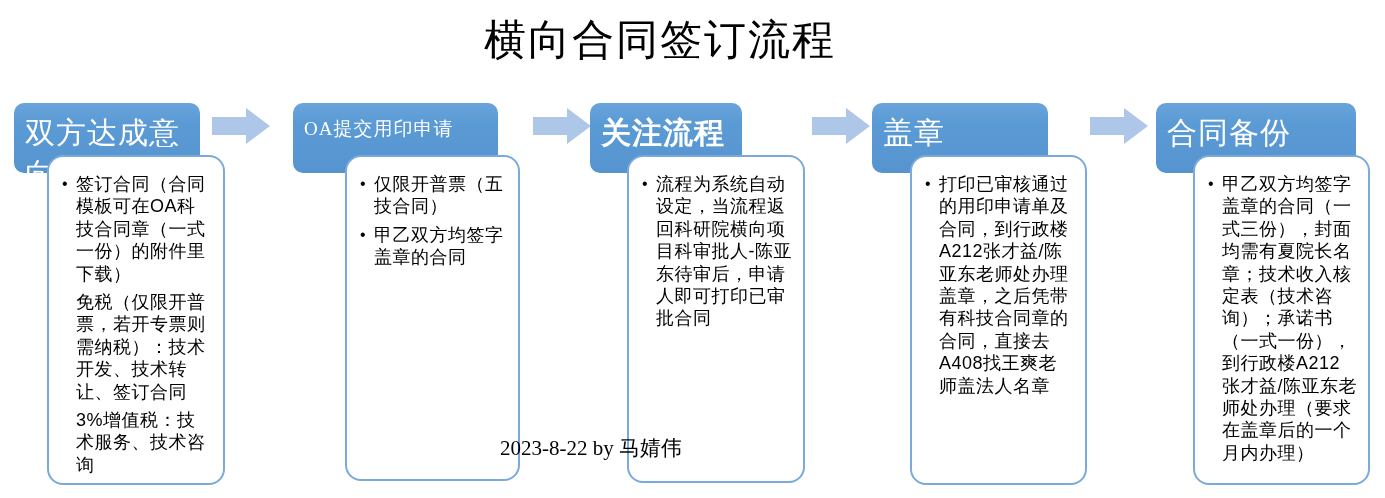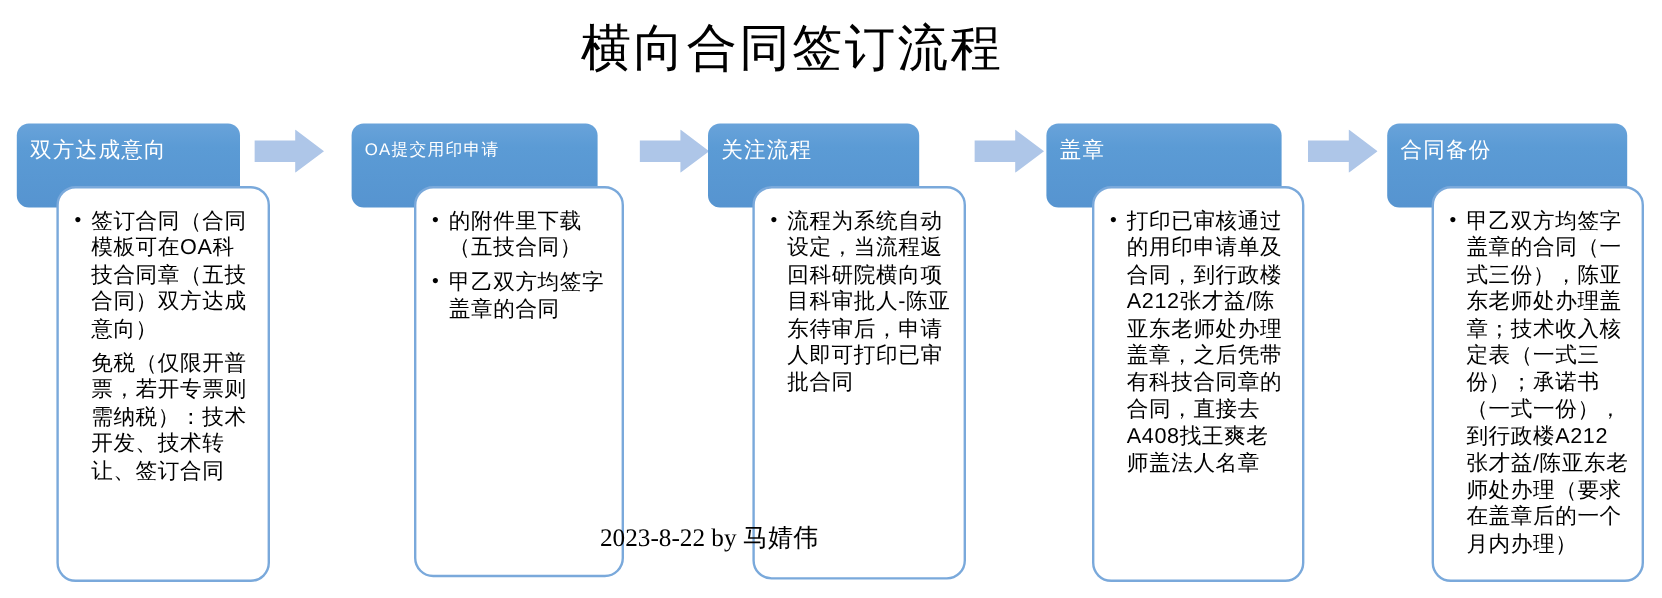--- a/index.html
+++ b/index.html
@@ -27,28 +27,28 @@
     letter-spacing: 2px;
     color: #000000;
   }
   .hdr {
     position: absolute;
     top: 103px;
     height: 70px;
     border-radius: 10px;
     background: linear-gradient(180deg, #69a3da 0%, #5b9bd5 28%, #5694d0 100%);
     color: #ffffff;
-    font-size: 18px;
+    font-size: 30px;
     font-weight: 500;
     letter-spacing: 1px;
     padding: 10px 0 0 11px;
     box-sizing: border-box;
     z-index: 1;
   }
-  .hdr-sm { font-size: 14px; padding-top: 13px; }
+  .hdr-sm { font-size: 19px; padding-top: 13px; font-family: Liberation Serif, serif; }
   .bodybox {
     position: absolute;
     top: 155px;
     height: 330px;
     background: #ffffff;
     border: 2px solid #7aa9db;
     border-radius: 16px;
     box-sizing: border-box;
     z-index: 2;
     padding: 16px 10px 0 13px;
@@ -81,59 +81,63 @@
     font-family: "Liberation Serif", "DejaVu Serif", serif;
     font-size: 21px;
     color: #000000;
     white-space: nowrap;
   }
   
   .hdr1  { left: 14px;   width: 186px; }
   .body1 { left: 47px;   width: 178px; }
   .hdr2  { left: 293px;  width: 205px; }
   .body2 { left: 345px;  width: 175px; height: 326px; }
-  .hdr3  { left: 590px;  width: 176px; }
+  .hdr3  { left: 590px;  width: 152px; font-weight: bold; }
   .body3 { left: 627px;  width: 178px; height: 328px; }
-  .hdr4  { left: 872px;  width: 196px; }
+  .hdr4  { left: 872px;  width: 176px; }
   .body4 { left: 910px;  width: 177px; }
   .hdr5  { left: 1156px; width: 200px; }
   .body5 { left: 1193px; width: 177px; }
   .arrow1 { left: 212px; }
   .arrow2 { left: 533px; }
   .arrow3 { left: 812px; }
   .arrow4 { left: 1090px; }
 </style>
 </head>
 <body>
 
 <div class="canvas">
 
   <h1 class="title">横向合同签订流程</h1>
 
   <div class="hdr hdr1">双方达成意向</div>
   <div class="bodybox body1">
     <div class="para">
       <span class="bullet">•</span>
-      <span class="ptext">签订合同（合同模板可在OA科技合同章（五技合同）双方达成意向）</span>
+      <span class="ptext">签订合同（合同模板可在OA科技合同章（一式一份）的附件里下载）</span>
     </div>
     <div class="para">
       <span class="bullet"></span>
       <span class="ptext">免税（仅限开普票，若开专票则需纳税）：技术开发、技术转让、签订合同</span>
+    </div>
+    <div class="para">
+      <span class="bullet"></span>
+      <span class="ptext">3%增值税：技术服务、技术咨询</span>
     </div>
   </div>
 
   <svg class="arrow arrow1" viewBox="0 0 58 36" aria-hidden="true">
     <polygon points="0,9 34,9 34,0 58,18 34,36 34,27 0,27"></polygon>
   </svg>
 
   <div class="hdr hdr-sm hdr2">OA提交用印申请</div>
   <div class="bodybox body2">
     <div class="para">
       <span class="bullet">•</span>
-      <span class="ptext">的附件里下载（五技合同）</span>
+      <span class="ptext">仅限开普票（五技合同）</span>
     </div>
     <div class="para">
       <span class="bullet">•</span>
       <span class="ptext">甲乙双方均签字盖章的合同</span>
     </div>
   </div>
 
   <svg class="arrow arrow2" viewBox="0 0 58 36" aria-hidden="true">
     <polygon points="0,9 34,9 34,0 58,18 34,36 34,27 0,27"></polygon>
   </svg>
@@ -159,19 +163,19 @@
   </div>
 
   <svg class="arrow arrow4" viewBox="0 0 58 36" aria-hidden="true">
     <polygon points="0,9 34,9 34,0 58,18 34,36 34,27 0,27"></polygon>
   </svg>
 
   <div class="hdr hdr5">合同备份</div>
   <div class="bodybox body5">
     <div class="para">
       <span class="bullet">•</span>
-      <span class="ptext">甲乙双方均签字盖章的合同（一式三份），陈亚东老师处办理盖章；技术收入核定表（一式三份）；承诺书（一式一份），到行政楼A212张才益/陈亚东老师处办理（要求在盖章后的一个月内办理）</span>
+      <span class="ptext">甲乙双方均签字盖章的合同（一式三份），封面均需有夏院长名章；技术收入核定表（技术咨询）；承诺书（一式一份），到行政楼A212张才益/陈亚东老师处办理（要求在盖章后的一个月内办理）</span>
     </div>
   </div>
 
   <div class="footer">2023-8-22  by 马婧伟</div>
 
 </div>
 
 </body></html>

